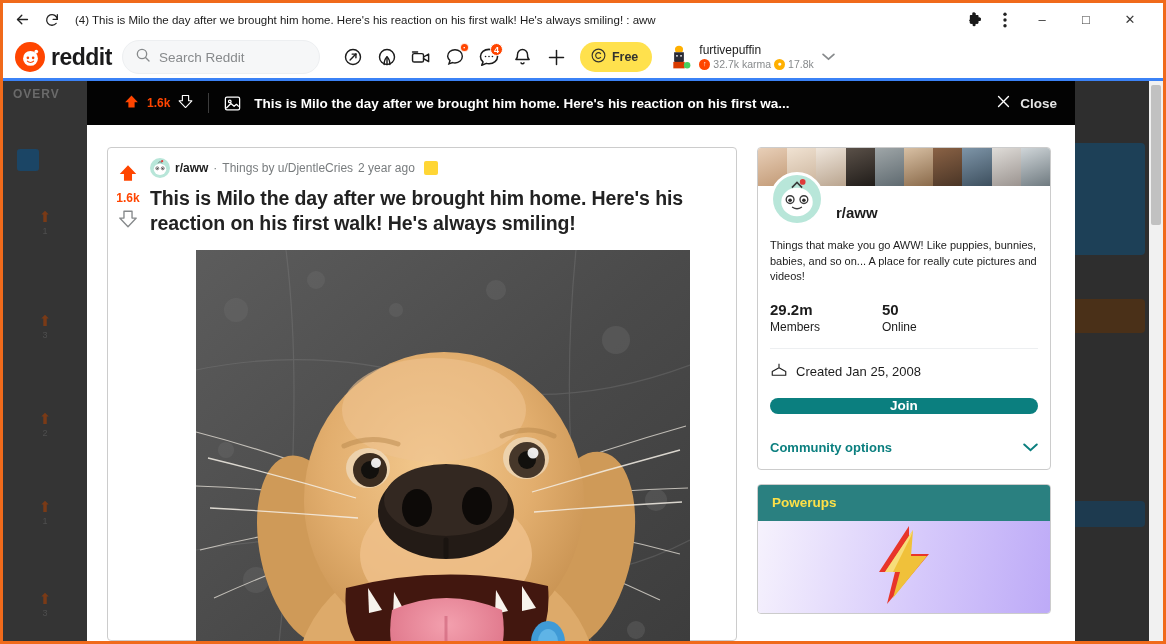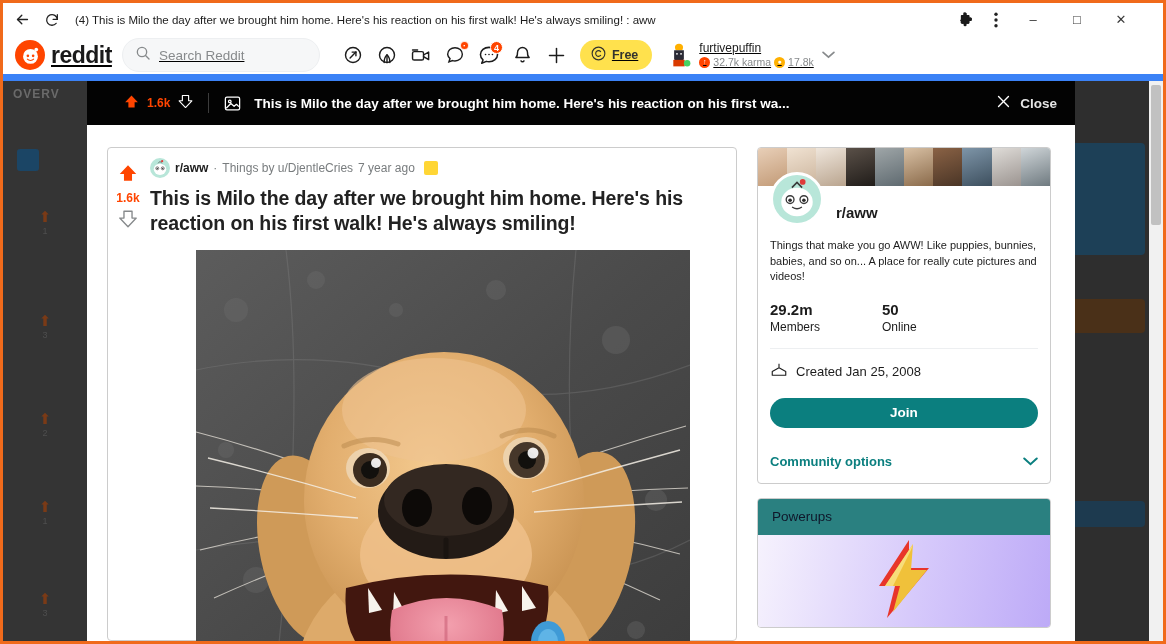--- a/index.html
+++ b/index.html
@@ -9,43 +9,43 @@
     overflow: hidden; background: #fff;
   }
   #app {
     position: relative; width: 1166px; height: 644px;
     border: 3px solid #f06a1b; border-top-width: 3px;
     overflow: hidden; background: #fff;
   }
 
   
   .titlebar {
-    position: absolute; top: 0; left: 0; right: 16px; height: 33px;
+    position: absolute; top: 0; left: 0; right: 7px; height: 33px;
     background: #fff; display: flex; align-items: center;
     padding: 0 4px; z-index: 60;
   }
   .tb-btn {
     width: 30px; height: 28px; display: flex; align-items: center;
     justify-content: center; color: #222; flex: none;
   }
   .tb-title {
     font-size: 11.5px; color: #1b1b1b; margin-left: 8px;
     white-space: nowrap; overflow: hidden; flex: 1;
   }
   .tb-right { display: flex; align-items: center; flex: none; }
   .win-btn {
     width: 44px; height: 30px; display: flex; align-items: center;
     justify-content: center; color: #3a3a3a; font-size: 13px;
   }
 
   
   .rheader {
     position: absolute; top: 33px; left: 0; right: 0; height: 45px;
-    background: #fff; border-bottom: 7px solid #3b82f6;
-    display: flex; align-items: center; padding: 0 12px; z-index: 55; text-decoration: underline;
+    background: #fff; border-bottom: 3px solid #3b82f6;
+    display: flex; align-items: center; padding: 0 12px; z-index: 55;
   }
   .logo-wrap { display: flex; align-items: center; flex: none; }
   .logo-mark {
     width: 30px; height: 30px; border-radius: 50%; background: #ff4500;
     display: flex; align-items: center; justify-content: center;
   }
   .logo-text {
     font-size: 23px; font-weight: bold; color: #1a1a1b;
     margin-left: 6px; letter-spacing: -0.5px;
   }
@@ -218,34 +218,34 @@
   }
   .stats { display: flex; margin-top: 16px; }
   .stat { width: 112px; }
   .stat-v { font-size: 15px; font-weight: bold; color: #1c1c1c; }
   .stat-l { font-size: 12px; color: #1c1c1c; margin-top: 2px; }
   .hr { height: 1px; background: #edeff1; margin: 14px 0 12px; }
   .created {
     display: flex; align-items: center; gap: 8px; font-size: 13px; color: #1c1c1c;
   }
   .join {
-    display: block; width: 100%; height: 30px; margin-top: 16px;
+    display: block; width: 100%; height: 16px; margin-top: 16px;
     background: #0b7f7f; color: #fff; border: none; border-radius: 16px;
     font-size: 13.5px; font-weight: bold; font-family: inherit; cursor: pointer;
   }
   .comm-opts {
     display: flex; align-items: center; justify-content: space-between;
     margin-top: 26px; font-size: 13px; font-weight: bold; color: #0b7f7f;
   }
   .pcard { margin-top: 14px; }
   .pcard-head {
     height: 36px; background: #2a8080; display: flex; align-items: center;
     padding: 0 14px;
   }
-  .pcard-title { font-size: 13.5px; font-weight: normal; color: #0f172a; }
+  .pcard-title { font-size: 13.5px; font-weight: bold; color: #fde047; }
   .pcard-body {
     height: 92px; background: linear-gradient(100deg,#f6f2fd 0%,#d6c9fb 55%,#bdaaf7 100%);
     display: flex; align-items: center; justify-content: center;
   }
 </style>
 </head>
 <body>
 
 <div id="app">
 
@@ -495,21 +495,21 @@
                 <circle cx="20.4" cy="16.5" r="2.4" fill="#fff" stroke="#3a3a3a" stroke-width="1"></circle>
                 <circle cx="11.6" cy="16.8" r="1.1" fill="#2a2a2a"></circle>
                 <circle cx="20.4" cy="16.8" r="1.1" fill="#2a2a2a"></circle>
                 <path d="M13 8.5 16 5.5 19 8.5" stroke="#3a3a3a" stroke-width="1.1" fill="none"></path>
                 <circle cx="19.4" cy="5" r="1.8" fill="#e03a3a"></circle>
               </svg>
           </span>
           <span class="sub-name">r/aww</span>
           <span>·</span>
           <span>Things by u/DjentleCries</span>
-          <span>7 year ago</span>
+          <span>2 year ago</span>
           <span class="award"></span>
         </div>
         <div class="post-title">This is Milo the day after we brought him home. Here's his reaction on his first walk! He's always smiling!</div>
 
         <div class="post-image">
           <svg width="494" height="420" viewBox="0 0 494 420" preserveAspectRatio="xMidYMid slice">
             <defs>
               <radialGradient id="fur" cx="45%" cy="38%" r="68%">
                 <stop offset="0%" stop-color="#f3c98e"></stop>
                   <stop offset="55%" stop-color="#e2ae6e"></stop>

